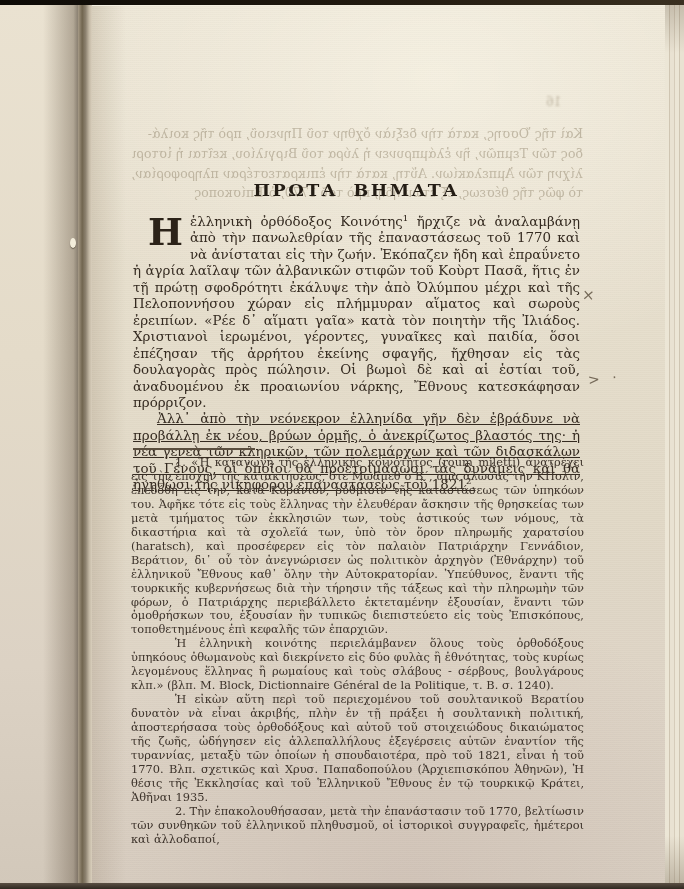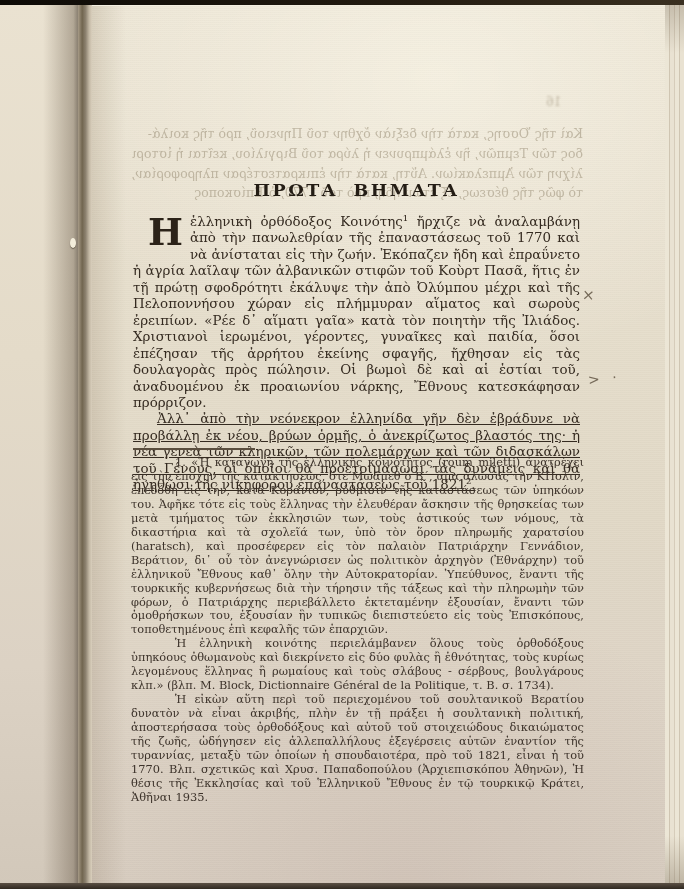--- a/index.html
+++ b/index.html
@@ -120,22 +120,25 @@
     </div>
 
   <span class="mark mark-cross">×</span>
   <span class="mark mark-arrow">&gt; ·</span>
 
   <div class="fn-rule"></div>
 
   <div class="footnotes">
     <div>
         <div class="fn-para">1. «Ἡ καταγωγὴ τῆς ἑλληνικῆς κοινότητος (roum miletti) ἀνατρέχει εἰς τὴν ἐποχὴν τῆς κατακτήσεως, ὅτε Μωάμεθ ὁ Β´, ἅμα ἁλώσας τὴν ΚΠολιν, ἐπεδόθη εἰς τήν, κατὰ Κοράνιον, ρύθμισιν τῆς καταστάσεως τῶν ὑπηκόων του. Ἀφῆκε τότε εἰς τοὺς ἕλληνας τὴν ἐλευθέραν ἄσκησιν τῆς θρησκείας των μετὰ τμήματος τῶν ἐκκλησιῶν των, τοὺς ἀστικούς των νόμους, τὰ δικαστήρια καὶ τὰ σχολεῖά των, ὑπὸ τὸν ὅρον πληρωμῆς χαρατσίου (haratsch), καὶ προσέφερεν εἰς τὸν παλαιὸν Πατριάρχην Γεννάδιον, Βεράτιον, δι᾽ οὗ τὸν ἀνεγνώρισεν ὡς πολιτικὸν ἀρχηγὸν (Ἐθνάρχην) τοῦ ἑλληνικοῦ Ἔθνους καθ᾽ ὅλην τὴν Αὐτοκρατορίαν. Ὑπεύθυνος, ἔναντι τῆς τουρκικῆς κυβερνήσεως διὰ τὴν τήρησιν τῆς τάξεως καὶ τὴν πληρωμὴν τῶν φόρων, ὁ Πατριάρχης περιεβάλλετο ἐκτεταμένην ἐξουσίαν, ἔναντι τῶν ὁμοθρήσκων του, ἐξουσίαν ἣν τυπικῶς διεπιστεύετο εἰς τοὺς Ἐπισκόπους, τοποθετημένους ἐπὶ κεφαλῆς τῶν ἐπαρχιῶν.</div>
-        <div class="fn-para">Ἡ ἑλληνικὴ κοινότης περιελάμβανεν ὅλους τοὺς ὀρθοδόξους ὑπηκόους ὀθωμανοὺς καὶ διεκρίνετο εἰς δύο φυλὰς ἢ ἐθνότητας, τοὺς κυρίως λεγομένους ἕλληνας ἢ ρωμαίους καὶ τοὺς σλάβους - σέρβους, βουλγάρους κλπ.» (βλπ. M. Block, Dictionnaire Général de la Politique, τ. Β. σ. 1734).</div>
+        <div class="fn-para">Ἡ ἑλληνικὴ κοινότης περιελάμβανεν ὅλους τοὺς ὀρθοδόξους ὑπηκόους ὀθωμανοὺς καὶ διεκρίνετο εἰς δύο φυλὰς ἢ ἐθνότητας, τοὺς κυρίως λεγομένους ἕλληνας ἢ ρωμαίους καὶ τοὺς σλάβους - σέρβους, βουλγάρους κλπ.» (βλπ. M. Block, Dictionnaire Général de la Politique, τ. Β. σ. 1240).</div>
         <div class="fn-para">Ἡ εἰκὼν αὕτη περὶ τοῦ περιεχομένου τοῦ σουλτανικοῦ Βερατίου δυνατὸν νὰ εἶναι ἀκριβής, πλὴν ἐν τῇ πράξει ἡ σουλτανικὴ πολιτική, ἀποστερήσασα τοὺς ὀρθοδόξους καὶ αὐτοῦ τοῦ στοιχειώδους δικαιώματος τῆς ζωῆς, ὡδήγησεν εἰς ἀλλεπαλλήλους ἐξεγέρσεις αὐτῶν ἐναντίον τῆς τυραννίας, μεταξὺ τῶν ὁποίων ἡ σπουδαιοτέρα, πρὸ τοῦ 1821, εἶναι ἡ τοῦ 1770. Βλπ. σχετικῶς καὶ Χρυσ. Παπαδοπούλου (Ἀρχιεπισκόπου Ἀθηνῶν), Ἡ θέσις τῆς Ἐκκλησίας καὶ τοῦ Ἑλληνικοῦ Ἔθνους ἐν τῷ τουρκικῷ Κράτει, Ἀθῆναι 1935.</div>
+      </div>
+    <div>
+        <div class="fn-para">2. Τὴν ἐπακολουθήσασαν, μετὰ τὴν ἐπανάστασιν τοῦ 1770, βελτίωσιν τῶν συνθηκῶν τοῦ ἑλληνικοῦ πληθυσμοῦ, οἱ ἱστορικοὶ συγγραφεῖς, ἡμέτεροι καὶ ἀλλοδαποί,</div>
       </div>
   </div>
 
   <div class="edge-stack"></div>
   <div class="strip-top"></div>
   <div class="strip-bottom"></div>
 
 </div>
 
 </body></html>

